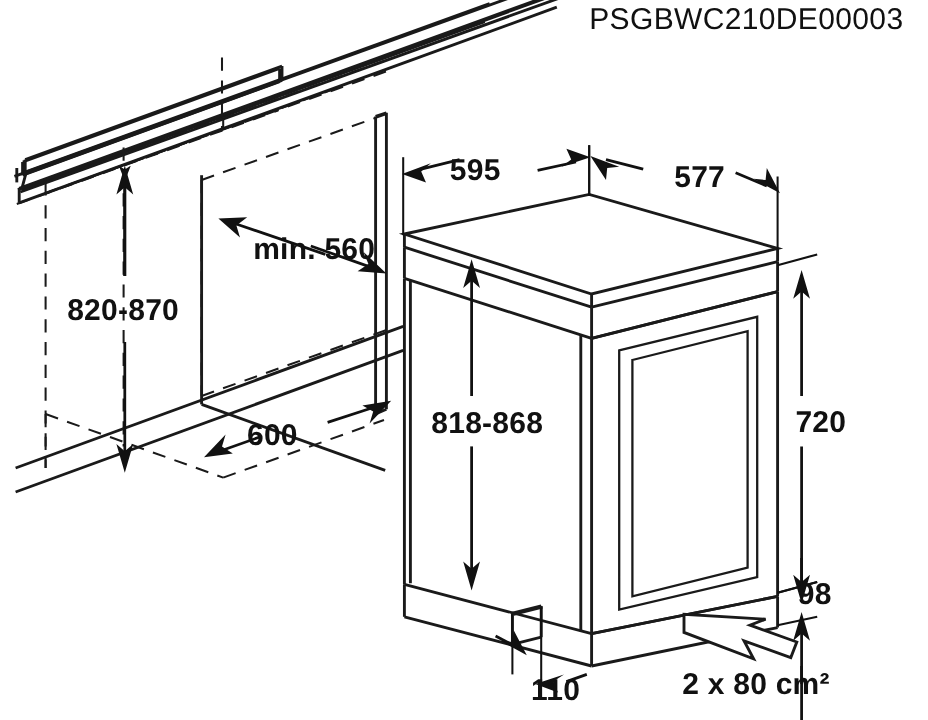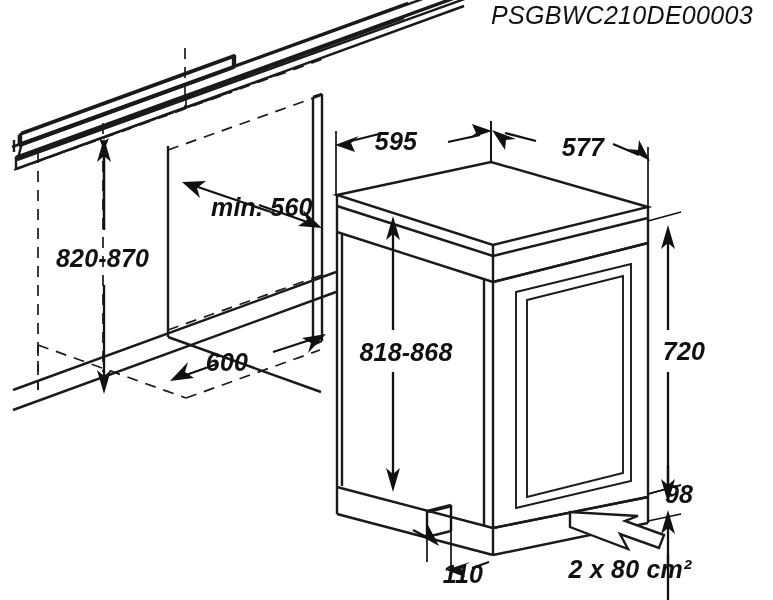--- a/index.html
+++ b/index.html
@@ -13,21 +13,20 @@
     position: relative;
     font-family: "Liberation Sans", sans-serif;
     overflow: hidden;
   }
   #drawing-root {
     position: absolute;
     left: 0;
     top: 0;
     width: 773px;
     height: 600px;
-    font-style: italic;
   }
   svg.dwg {
     display: block;
     width: 773px;
     height: 600px;
   }
   .solid {
     fill: none;
     stroke: #1a1a1a;
     stroke-width: 2.4;

